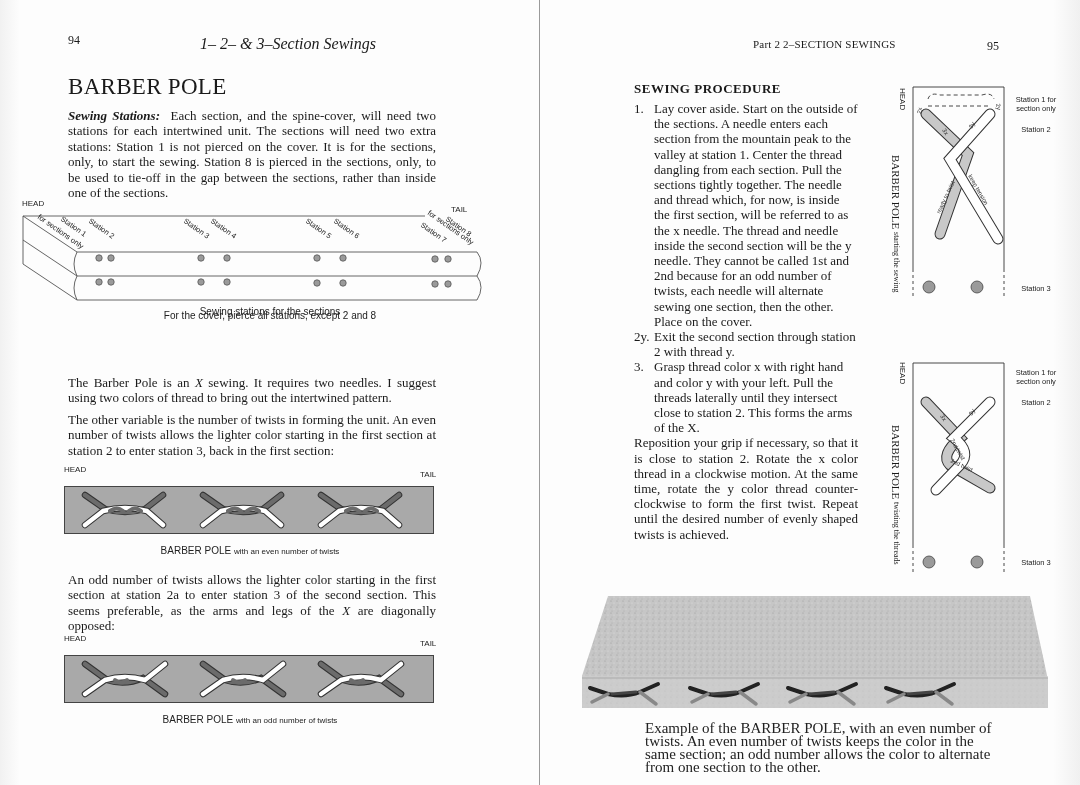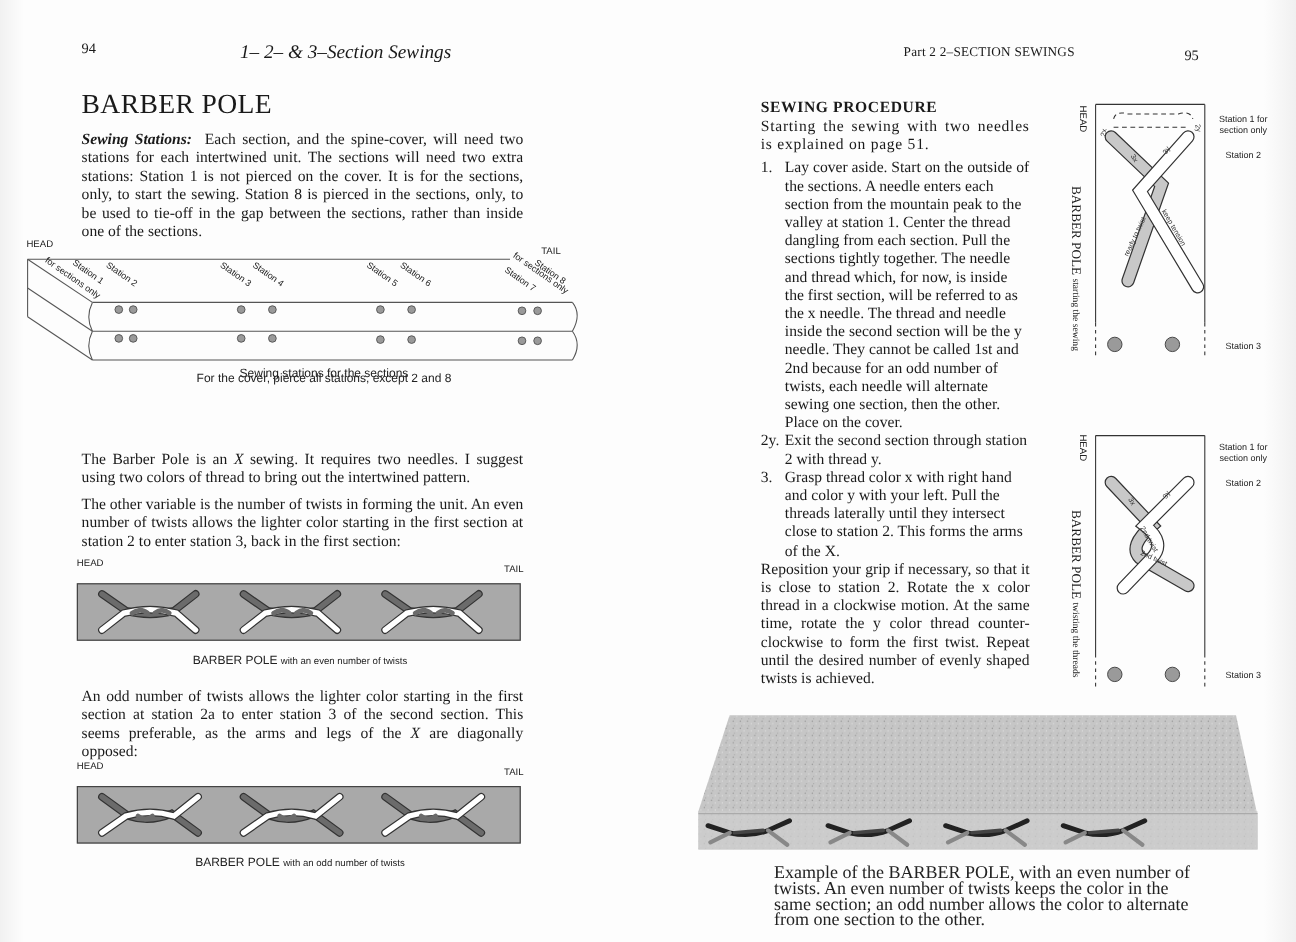--- a/index.html
+++ b/index.html
@@ -1,19 +1,19 @@
 <!DOCTYPE html>
 <html><head>
 <meta charset="utf-8">
 <style>
   html, body { margin:0; padding:0; }
   body { width:1080px; height:785px; position:relative; background:#fff; overflow:hidden;
          font-family: "Liberation Serif", "DejaVu Serif", serif; color:#1a1a1a; }
   .page { position:absolute; top:0; height:785px; background:#fbfbfb; }
-  .page.left { left:0; width:539px; border-right:1px solid #9a9a9a; background:linear-gradient(90deg,#f1f1f1 0,#fdfdfd 20px,#fdfdfd 100%);padding-left:19px; }
+  .page.left { left:0; width:539px; border-right:1px solid #9a9a9a; background:linear-gradient(90deg,#f1f1f1 0,#fdfdfd 20px,#fdfdfd 100%); }
   .page.right { left:540px; width:540px; background:linear-gradient(90deg,#fdfdfd 0,#fdfdfd 95%,#f0f0f0 100%); }
   .abs { position:absolute; }
   .folio { font-size:12px; }
   .runhead { font-size:16px; font-style:italic; }
   .runhead-r { font-size:11px; letter-spacing:0.2px; }
   h1.title { position:absolute; left:68px; top:74px; margin:0; font-weight:normal; font-size:23px; letter-spacing:0.3px; }
   .body { font-size:13px; line-height:15.4px; text-align:justify; }
   .body p { margin:0 0 6px 0; }
   .small-sans { font-family:"Liberation Sans","DejaVu Sans",sans-serif; font-size:8px; color:#222; }
   .caption { font-family:Liberation Sans, sans-serif; font-size:10px; color:#222; text-align:center; }
@@ -144,21 +144,20 @@
     <div class="abs caption" style="left:140px;top:714px;width:220px;"><span>BARBER POLE</span> <span class="sm">with an odd number of twists</span></div>
   </div>
 </div>
 
 <div class="page right">
   <div class="abs runhead-r" style="left:213px;top:38px;">Part 2   2–SECTION SEWINGS</div>
   <div class="abs folio" style="left:447px;top:39px;">95</div>
 
   <div class="abs" style="left:94px;top:81px;width:224px;">
     <div class="h2">SEWING PROCEDURE</div>
-    <div class="proc" style="text-align:justify;letter-spacing:0.6px;">Starting the sewing with two needles is explained on page 51.</div>
     <div class="proc" style="margin-top:4px;">
       <div class="item"><span class="num">1.</span><span>Lay cover aside. Start on the outside of the sections. A needle enters each section from the mountain peak to the valley at station 1. Center the thread dangling from each section. Pull the sections tightly together. The needle and thread which, for now, is inside the first section, will be referred to as the x needle. The thread and needle inside the second section will be the y needle. They cannot be called 1st and 2nd because for an odd number of twists, each needle will alternate sewing one section, then the other. Place on the cover.</span></div>
       <div class="item"><span class="num">2y.</span><span>Exit the second section through station 2 with thread y.</span></div>
       <div class="item"><span class="num">3.</span><span>Grasp thread color x with right hand and color y with your left. Pull the threads laterally until they intersect close to station 2. This forms the arms of the X.</span></div>
       <div style="text-align:justify;">Reposition your grip if necessary, so that it is close to station 2. Rotate the x color thread in a clockwise motion. At the same time, rotate the y color thread counter-clockwise to form the first twist. Repeat until the desired number of evenly shaped twists is achieved.</div>
     </div>
   </div>
 
   <div>
     <div class="vert small-sans" style="left:358px;top:88px;">HEAD</div>

